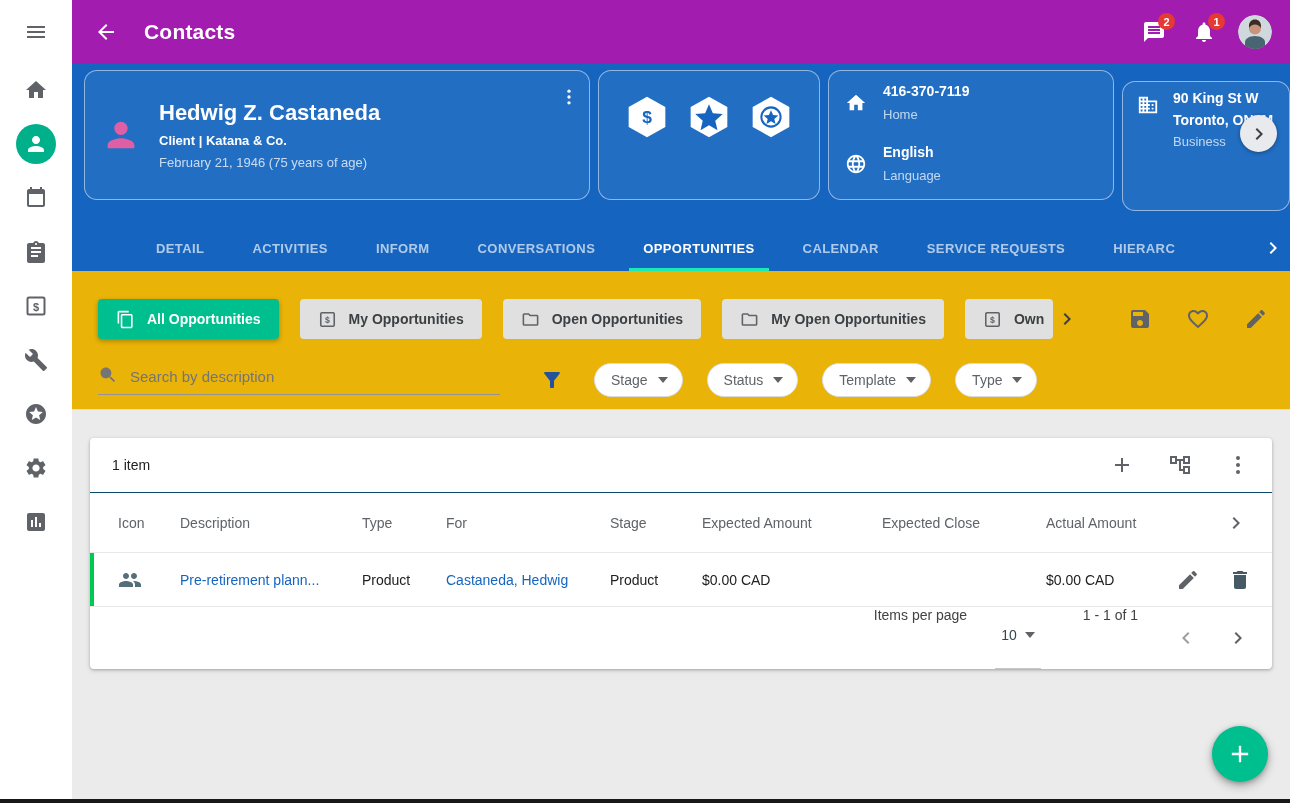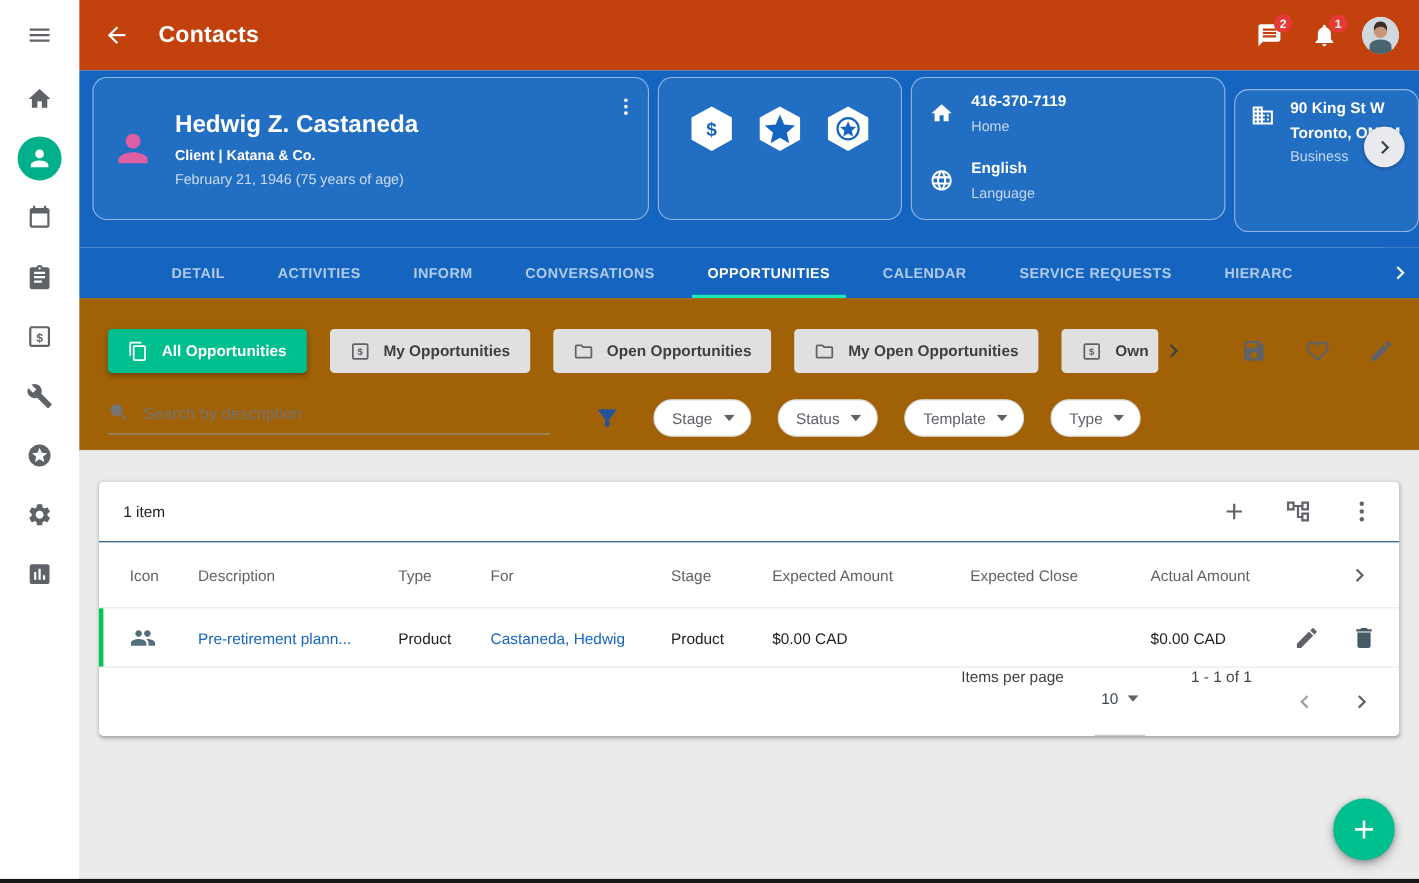--- a/index.html
+++ b/index.html
@@ -12,21 +12,21 @@
 
   
   .sidebar { width:72px; background:#fff; flex:none; display:flex; flex-direction:column; align-items:center; padding-top:20px; z-index:4; }
   .side-ic { color:#5f6368; cursor:pointer; }
   .sidebar nav { margin-top:34px; display:flex; flex-direction:column; align-items:center; gap:30px; }
   .active-circle { width:40px; height:40px; margin:-8px 0; border-radius:50%; background:#00b08a; color:#fff; display:flex; align-items:center; justify-content:center; cursor:pointer; }
 
   
   .main { flex:1; display:flex; flex-direction:column; min-width:0; position:relative; }
 
-  .appbar { height:64px; background:#c2410c; color:#fff; display:flex; align-items:center; padding:0 18px 0 22px; flex:none; }
+  .appbar { height:64px; background:#a21caf; color:#fff; display:flex; align-items:center; padding:0 18px 0 22px; flex:none; }
   .back-btn { margin-right:26px; cursor:pointer; color:#fff; }
   .appbar-title { font-size:21px; font-weight:bold; letter-spacing:.2px; }
   .appbar-spacer { flex:1; }
   .icon-badge { position:relative; margin-left:26px; cursor:pointer; color:#fff; }
   .badge { position:absolute; top:-7px; right:-9px; min-width:17px; height:17px; padding:0 4px; border-radius:9px; background:#e53935; color:#fff; font-size:11px; font-weight:bold; display:flex; align-items:center; justify-content:center; }
   .avatar { width:34px; height:34px; border-radius:50%; margin-left:22px; overflow:hidden; flex:none; cursor:pointer; }
 
   
   .header-cards { background:#1565c0; padding:6px 0 14px 12px; display:flex; gap:8px; flex:none; position:relative; }
   .hcard { height:130px; border:1px solid rgba(255,255,255,.5); border-radius:13px; background:rgba(255,255,255,.06); color:#fff; position:relative; }
@@ -51,21 +51,21 @@
   .next-circle { position:absolute; top:51px; right:13px; width:37px; height:37px; border-radius:50%; background:#e8eaed; color:#3c4043; display:flex; align-items:center; justify-content:center; box-shadow:0 1px 4px rgba(0,0,0,.35); cursor:pointer; z-index:3; }
 
   
   .tabs { height:46px; background:#1565c0; display:flex; align-items:stretch; padding-left:60px; padding-right:34px; overflow:hidden; position:relative; flex:none; }
   .tab { display:flex; align-items:center; padding:0 24px; font-size:13px; font-weight:bold; letter-spacing:.4px; color:rgba(255,255,255,.66); white-space:nowrap; cursor:pointer; position:relative; }
   .tab.active { color:#fff; }
   .tab.active::after { content:""; position:absolute; left:10px; right:10px; bottom:0; height:3px; background:#1de9b6; }
   .tabs-chevron { position:absolute; right:0; top:0; bottom:0; width:34px; background:#1565c0; color:#fff; display:flex; align-items:center; justify-content:center; cursor:pointer; }
 
   
-  .filters { background:#a16207; border-bottom:1px solid #e0e0e0; padding:28px 16px 12px 26px; flex:none; }
+  .filters { background:#eab308; border-bottom:1px solid #e0e0e0; padding:28px 16px 12px 26px; flex:none; }
   .chips-row { display:flex; align-items:center; }
   .chip { height:40px; display:flex; align-items:center; gap:12px; padding:0 18px; border-radius:4px; background:#e0e0e0; color:#3c4043; font-size:14px; font-weight:bold; white-space:nowrap; cursor:pointer; margin-right:21px; }
   .chip .ic-sm { color:#5f6368; }
   .chip.active { background:#00bf8f; color:#fff; box-shadow:0 2px 5px rgba(0,0,0,.3); }
   .chip.active .ic-sm { color:#fff; }
   .chip-own { max-width:88px; overflow:hidden; margin-right:2px; }
   .chips-chevron { color:#3c4043; cursor:pointer; }
   .chips-spacer { flex:1; }
   .chip-actions { display:flex; align-items:center; gap:34px; color:#5f6368; padding-right:6px; }
   .chip-actions .ic { cursor:pointer; }

